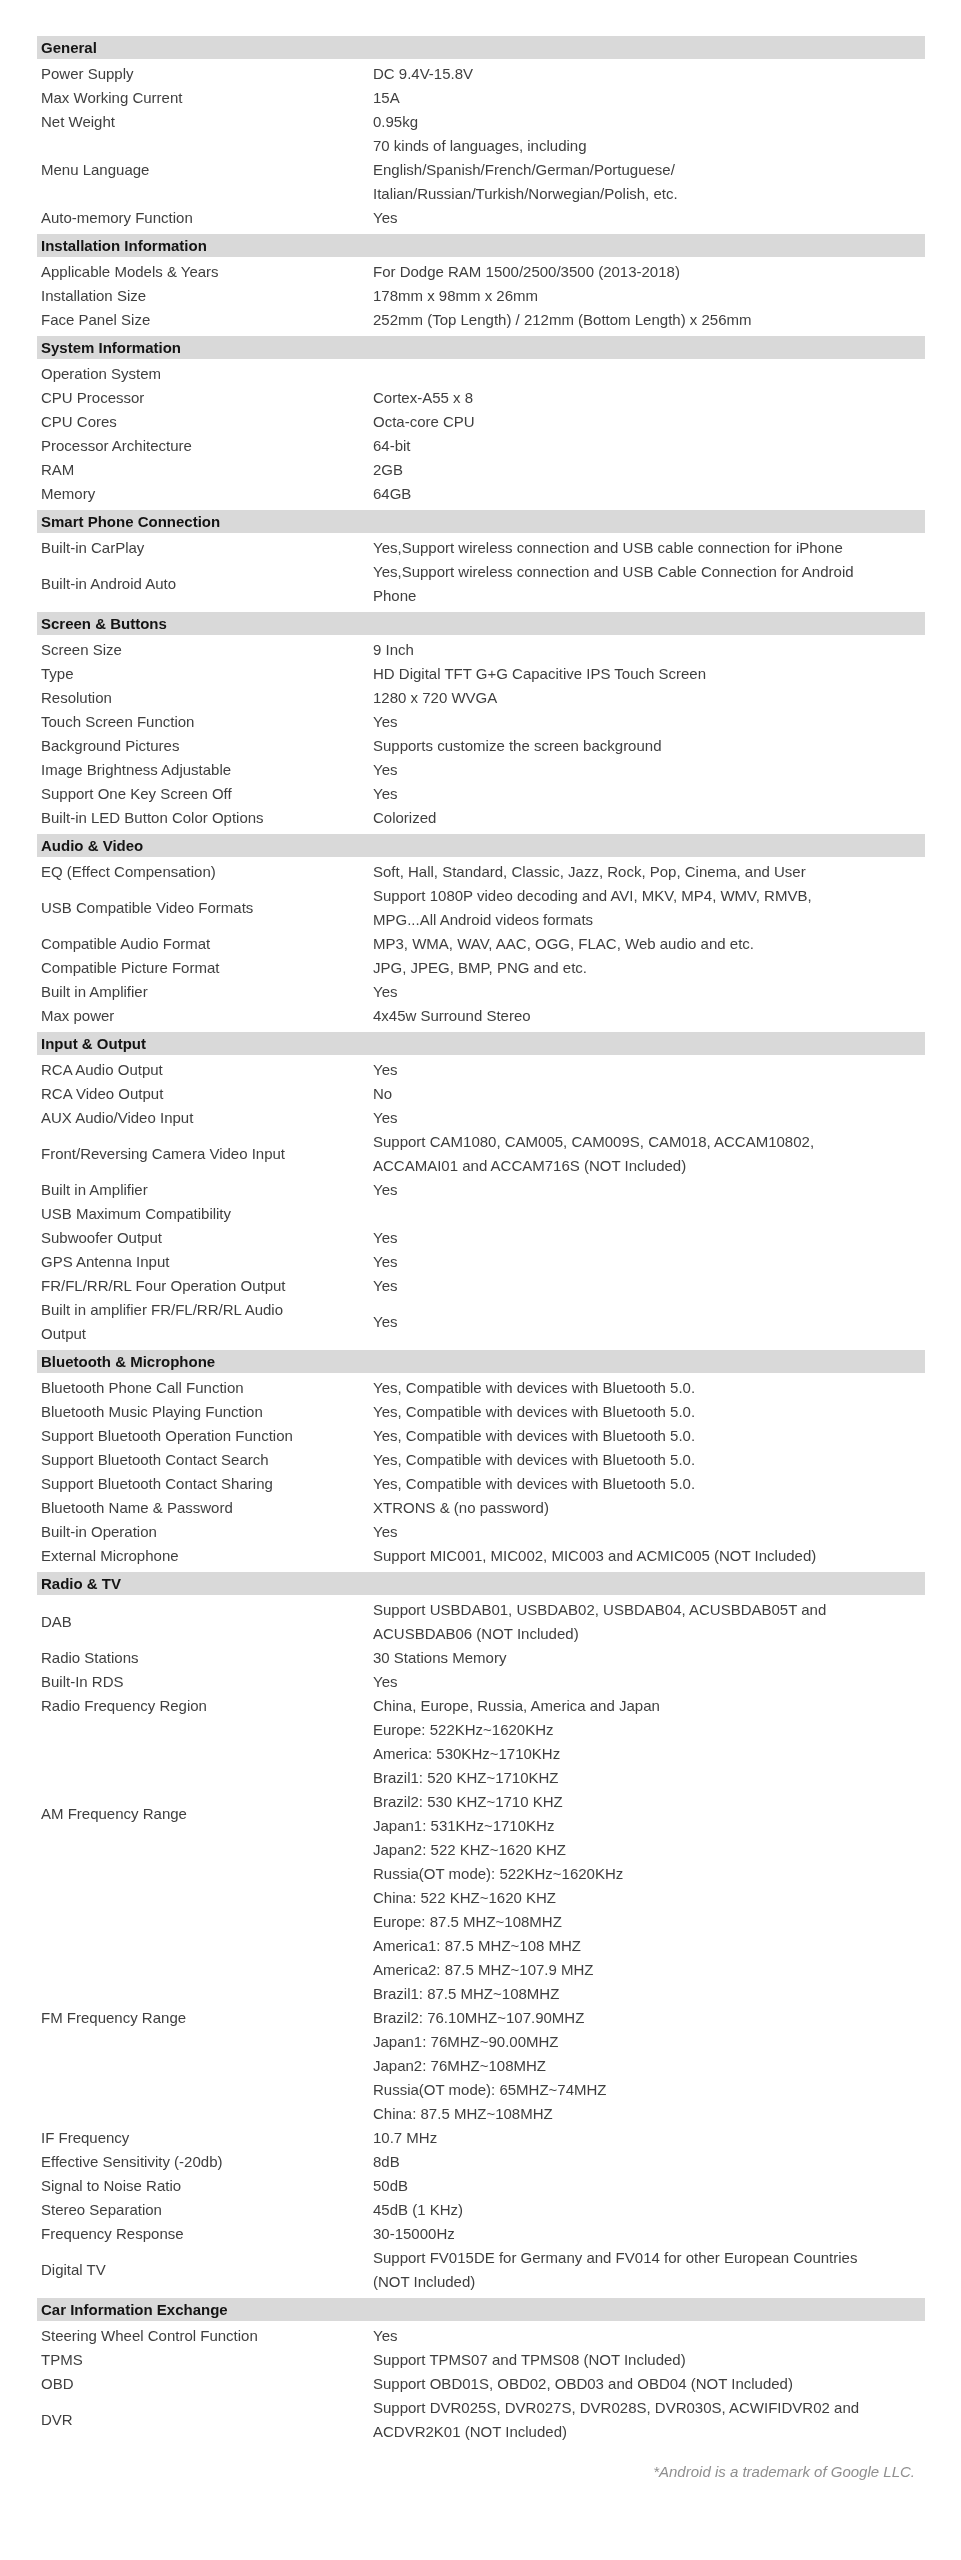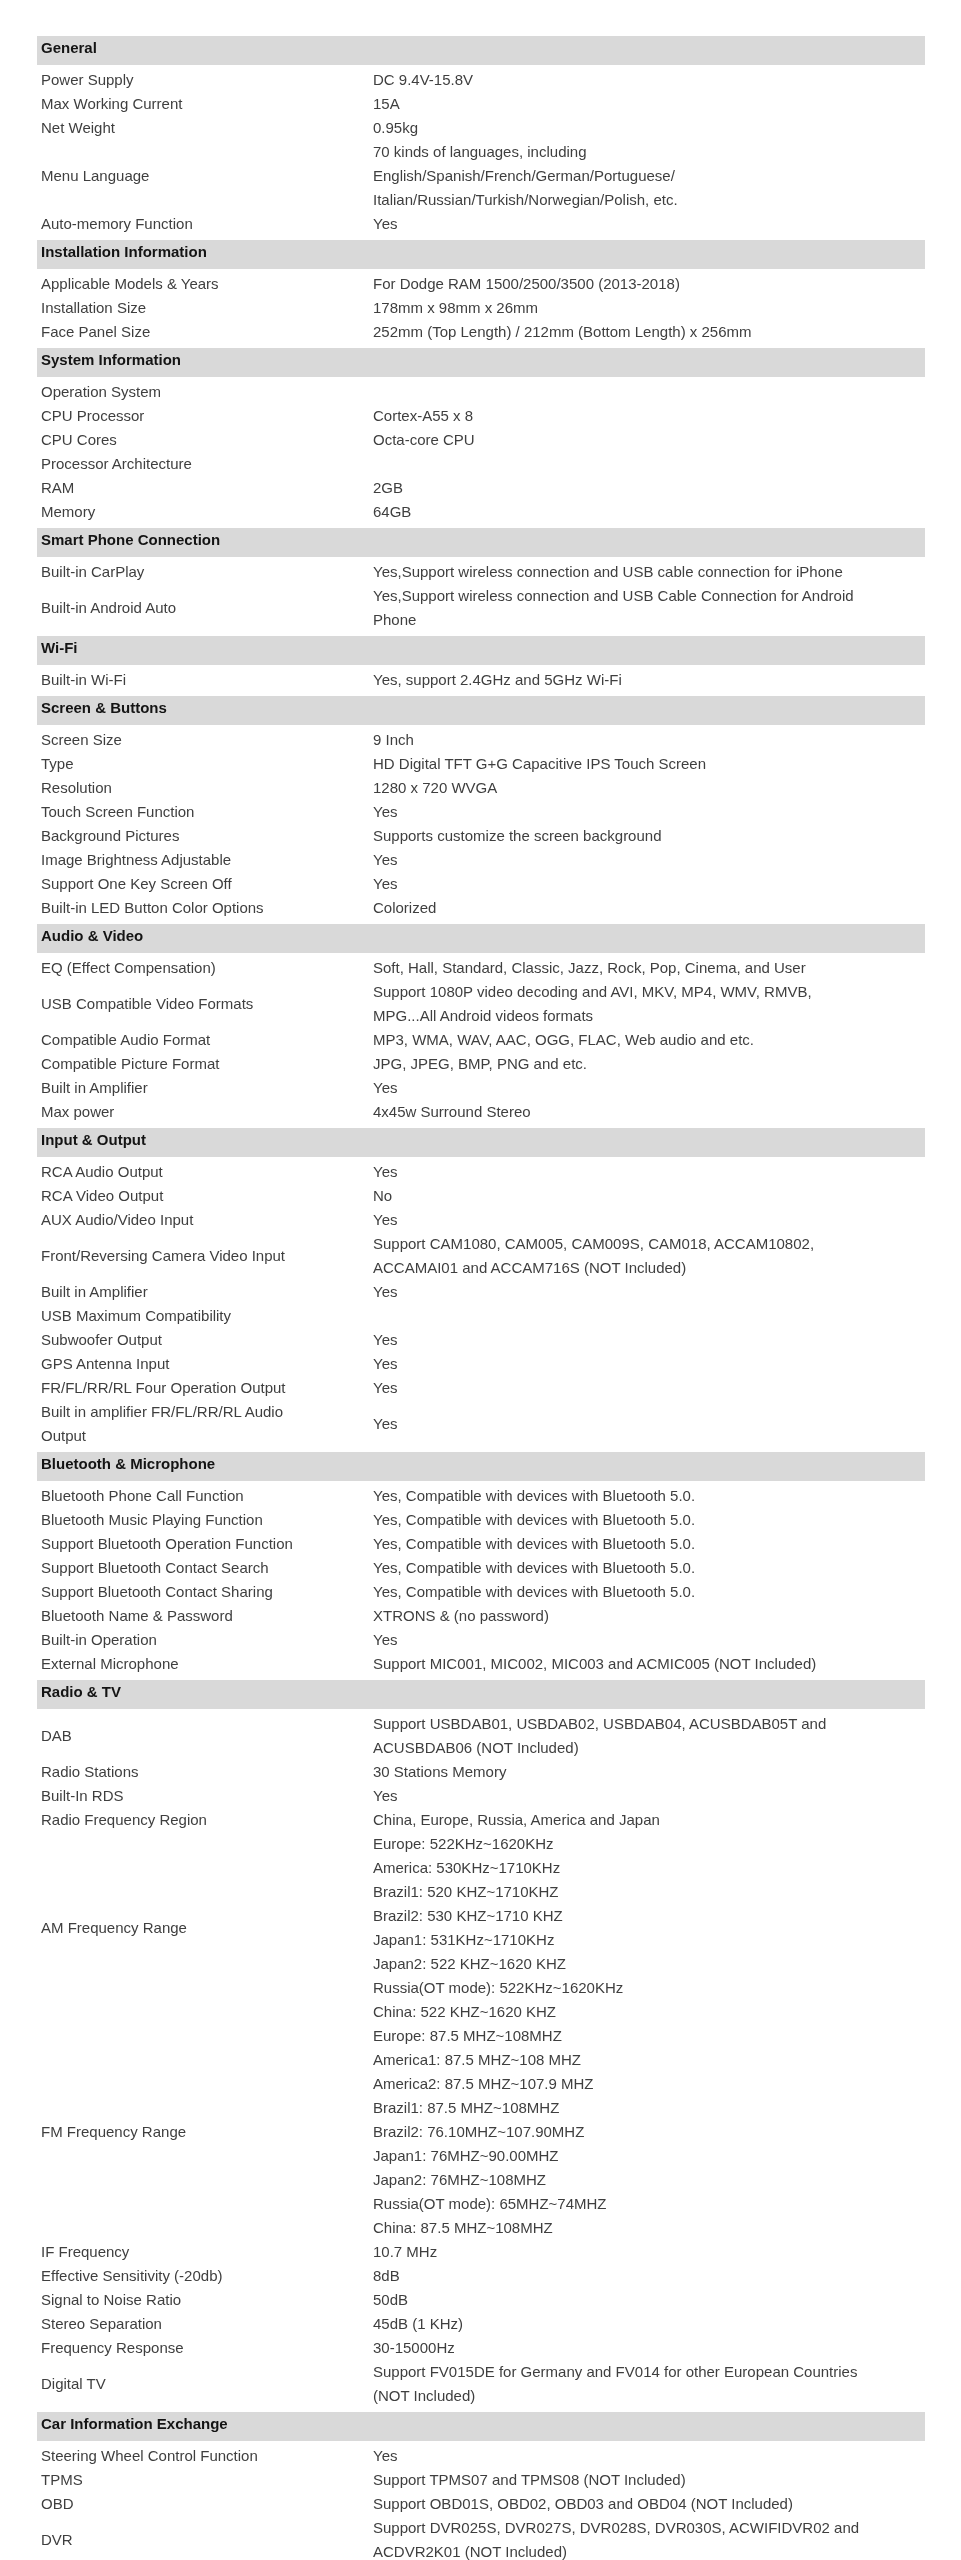--- a/index.html
+++ b/index.html
@@ -21,21 +21,21 @@
     left: 37px;
     top: 32px;
     width: 888px;
   }
   .section-bar {
     background: #d9d9d9;
     color: #141414;
     font-weight: bold;
     font-size: 15px;
     line-height: 23px;
-    height: 29px;
+    height: 23px;
     padding-left: 4px;
     margin: 4px 0 3px 0;
   }
   .row {
     display: flex;
     align-items: center;
   }
   .label {
     width: 336px;
     box-sizing: border-box;
@@ -112,47 +112,41 @@
         <div class="row">
           <div class="label">CPU Processor</div>
           <div class="value">Cortex-A55 x 8</div>
         </div>
         <div class="row">
           <div class="label">CPU Cores</div>
           <div class="value">Octa-core CPU</div>
         </div>
         <div class="row">
           <div class="label">Processor Architecture</div>
+          <div class="value">64-bit</div>
         </div>
         <div class="row">
           <div class="label">RAM</div>
           <div class="value">2GB</div>
         </div>
         <div class="row">
           <div class="label">Memory</div>
           <div class="value">64GB</div>
         </div>
       </div>
       <div>
         <div class="section-bar">Smart Phone Connection</div>
         <div class="row">
           <div class="label">Built-in CarPlay</div>
           <div class="value">Yes,Support wireless connection and USB cable connection for iPhone</div>
         </div>
         <div class="row">
           <div class="label">Built-in Android Auto</div>
           <div class="value">Yes,Support wireless connection and USB Cable Connection for Android
 Phone</div>
-        </div>
-      </div>
-      <div>
-        <div class="section-bar">Wi-Fi</div>
-        <div class="row">
-          <div class="label">Built-in Wi-Fi</div>
-          <div class="value">Yes, support 2.4GHz and 5GHz Wi-Fi</div>
         </div>
       </div>
       <div>
         <div class="section-bar">Screen &amp; Buttons</div>
         <div class="row">
           <div class="label">Screen Size</div>
           <div class="value">9 Inch</div>
         </div>
         <div class="row">
           <div class="label">Type</div>

